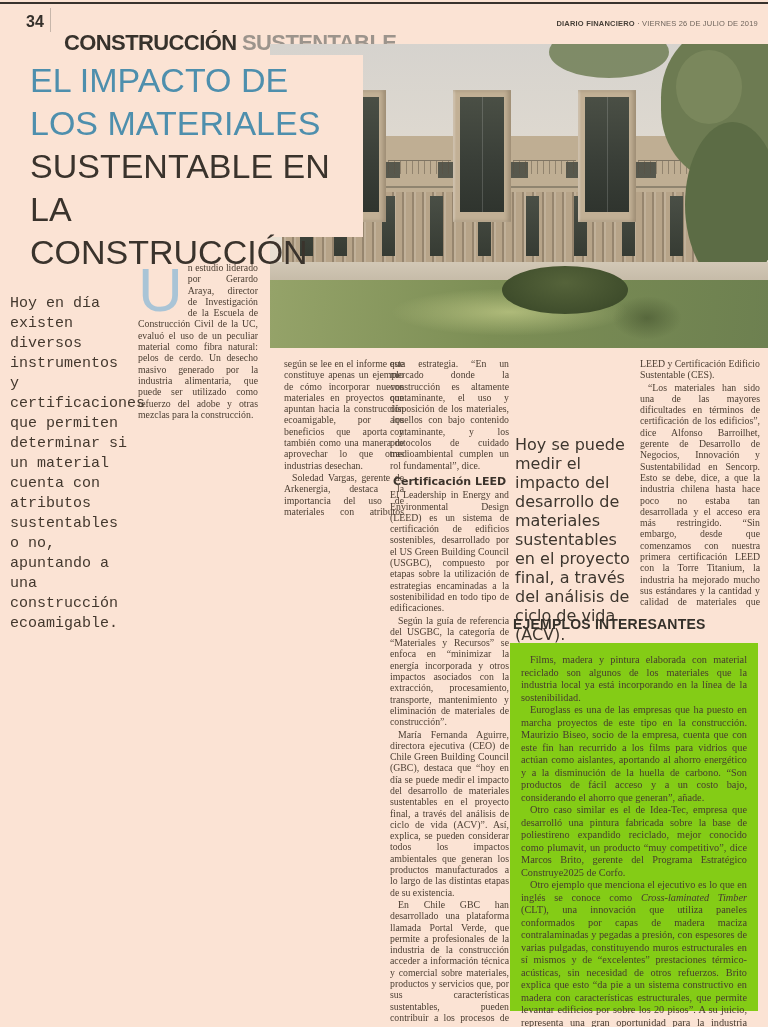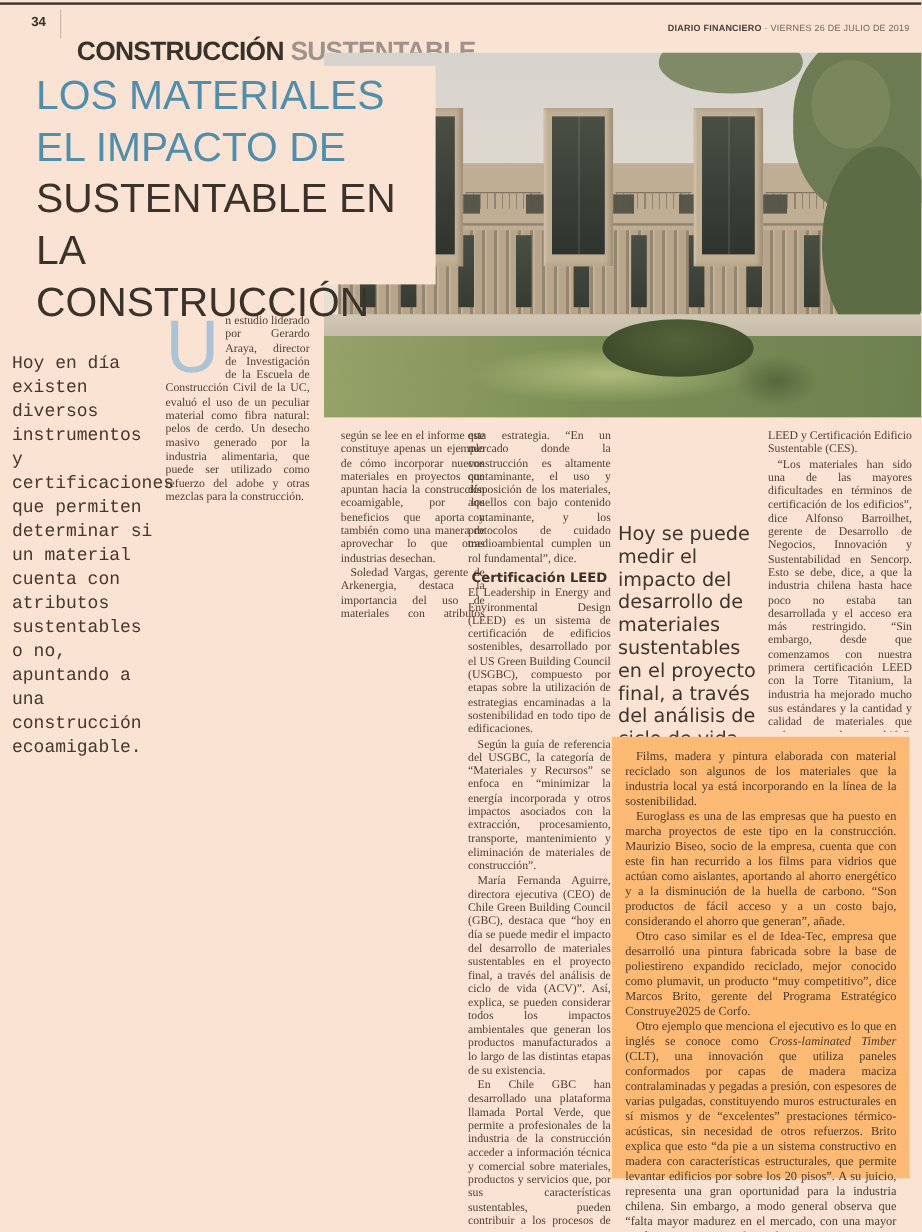--- a/index.html
+++ b/index.html
@@ -6,21 +6,21 @@
   body{
     width:768px;height:1027px;position:relative;overflow:hidden;
     background:#fbe3d4;
     font-family:"Liberation Serif", serif;
     color:#463a2f;
     -webkit-font-smoothing:antialiased;
   }
   .abs{position:absolute;}
   
   .top-rule{left:0;right:0;top:2px;height:2px;background:#39332d;}
-  .page-num{left:26px;top:13px;font-family:"Liberation Sans",sans-serif;font-weight:bold;font-size:11px;color:#35302b;}
+  .page-num{left:26px;top:13px;font-family:"Liberation Sans",sans-serif;font-weight:bold;font-size:16px;color:#35302b;}
   .head-divider{left:50px;top:8px;width:1px;height:24px;background:#c7b6aa;}
   .section-title{left:64px;top:8px;font-family:"Liberation Sans",sans-serif;font-weight:bold;font-size:22px;letter-spacing:-0.6px;color:#37322c;white-space:nowrap;margin-top:22px;}
   .section-title .light{color:#9c948c;}
   .dateline{right:10px;top:19px;font-family:"Liberation Sans",sans-serif;font-size:7.5px;color:#6f655c;letter-spacing:.2px;white-space:nowrap;}
   .dateline b{color:#474038;}
   
   .photo{left:270px;top:44px;width:498px;height:304px;overflow:hidden;background:#dcd7d0;}
   .photo *{position:absolute;}
   .sky{inset:0;background:linear-gradient(180deg,#d6d3ce 0%,#e0dad0 40%,#e9e1d4 62%,#e6ded0 75%);}
   .tree-r1{right:-28px;top:-18px;width:135px;height:155px;background:#6d7b52;border-radius:46%;}
@@ -58,21 +58,21 @@
   .col1{left:138px;top:262px;width:120px;height:258px;}
   .col2{left:264px;top:358px;width:120px;height:158px;margin-left:20px;}
   .col3{left:390px;top:358px;width:119px;height:666px;}
   .col5{left:640px;top:358px;width:120px;height:252px;}
   .dropcap{float:left;font-family:"Liberation Sans",sans-serif;font-size:62px;line-height:50px;color:#a9c4d6;padding:3px 5px 0 0;}
   .subhead{font-family:"DejaVu Sans",sans-serif;font-weight:bold;font-size:11px;color:#3b332b;margin:5px 0 2px 0 !important;text-align:center;}
   
   .pullquote{left:515px;top:435px;width:124px;font-family:"DejaVu Sans",sans-serif;font-size:16px;line-height:19px;color:#3d362e;}
   
   .box-heading{left:513px;top:616px;font-family:"Liberation Sans",sans-serif;font-weight:bold;font-size:14px;letter-spacing:.2px;color:#34302a;}
-  .examples-box{left:510px;top:614px;width:248px;height:368px;background:#fdba74;box-sizing:border-box;padding:11px 11px;}
+  .examples-box{left:510px;top:643px;width:248px;height:368px;background:#84cc16;box-sizing:border-box;padding:11px 11px;}
   .examples-box p{margin:0;font-size:10.3px;line-height:12.5px;text-align:justify;color:#473b30;text-indent:9px;}
   .examples-box p:first-child{text-indent:9px;}
 </style>
 </head>
 <body>
 
 <div class="abs top-rule"></div>
 <div class="abs page-num">34</div>
 <div class="abs head-divider"></div>
 <div class="abs section-title"><span>CONSTRUCCIÓN</span><span class="light"> SUSTENTABLE</span></div>
@@ -114,22 +114,22 @@
   <div class="path"></div>
   <div class="lawn">
       <div class="lawn-light"></div>
     </div>
   <div class="bush"></div>
   <div class="sprig"></div>
 </div>
 
 <div class="abs headline-block">
   <div class="headline">
+    <div class="hl-blue">EL IMPACTO DE</div>
     <div class="hl-blue">LOS MATERIALES</div>
-    <div class="hl-blue">EL IMPACTO DE</div>
     <div class="hl-dark">SUSTENTABLE EN LA</div>
     <div class="hl-dark">CONSTRUCCIÓN</div>
   </div>
 </div>
 
 <div class="abs intro">Hoy en día existen diversos instrumentos y certificaciones que permiten determinar si un material cuenta con atributos sustentables o no, apuntando a una construcción ecoamigable.</div>
 
 <div class="abs col col1">
   <p><span class="dropcap">U</span><span>n estudio liderado por Gerardo Araya, director de Investigación de la Escuela de Construcción Civil de la UC, evaluó el uso de un peculiar material como fibra natural: pelos de cerdo. Un desecho masivo generado por la industria alimentaria, que puede ser utilizado como refuerzo del adobe y otras mezclas para la construcción.</span></p>
 </div>

